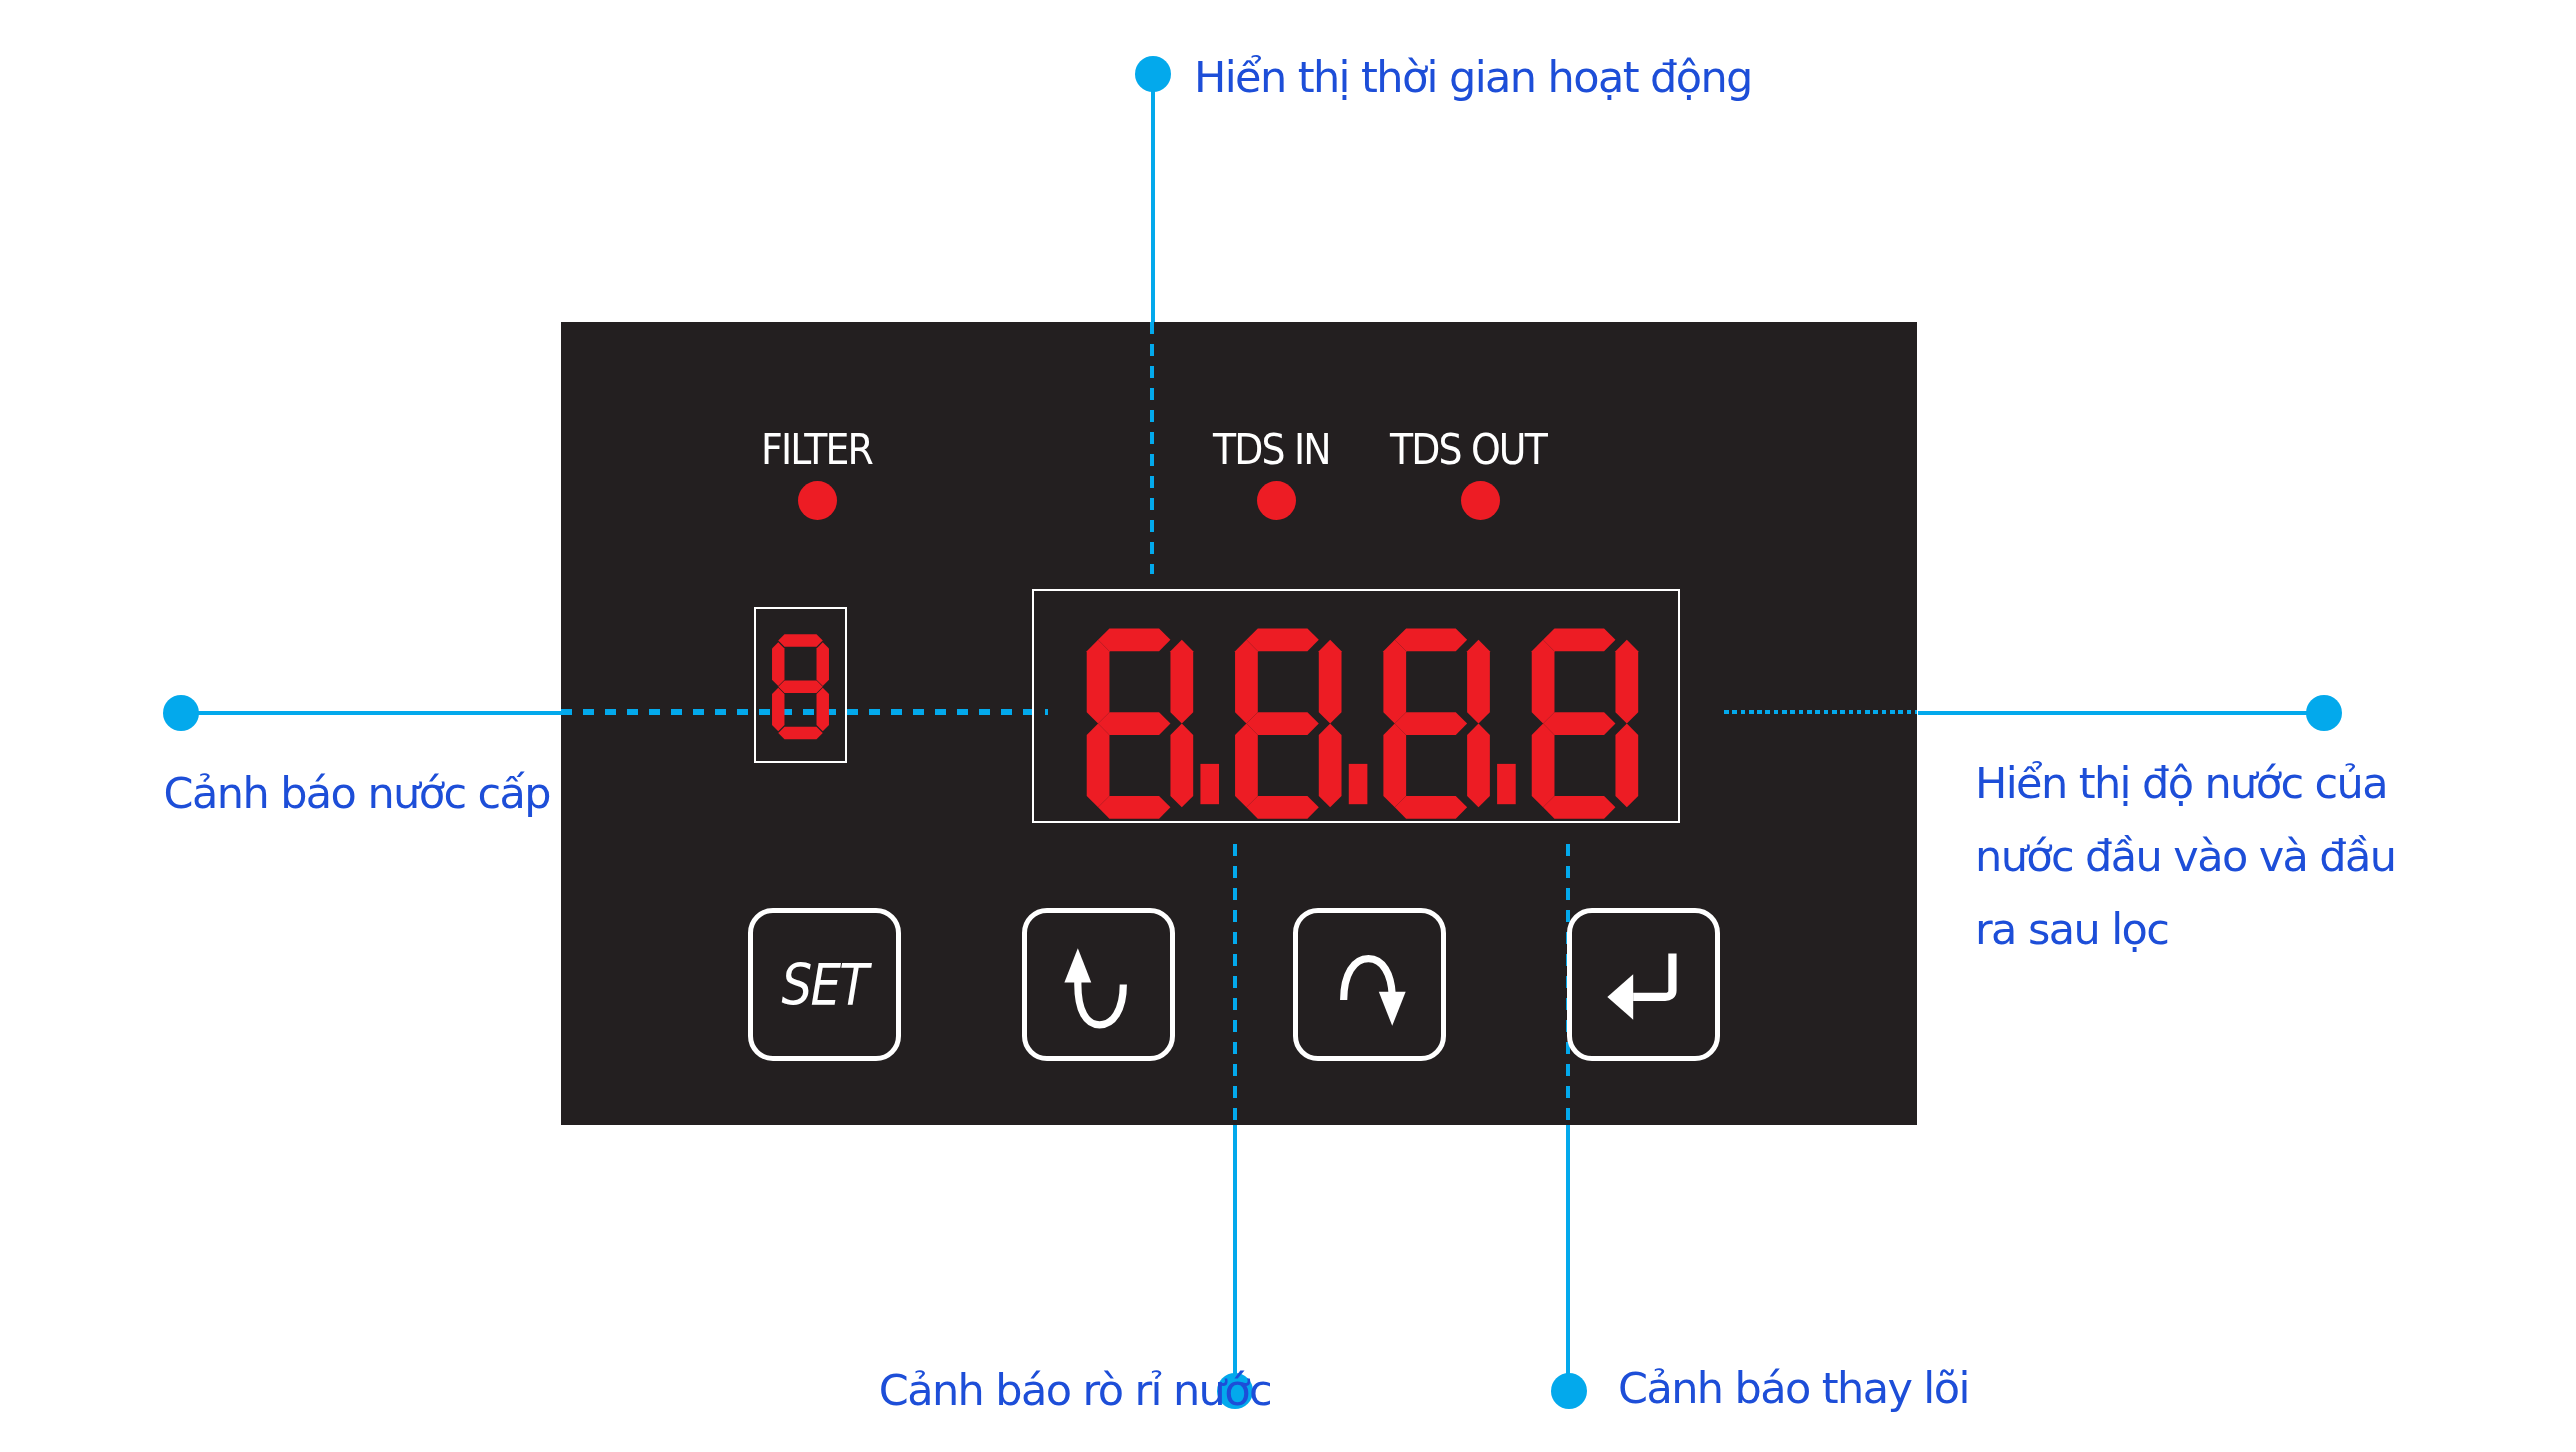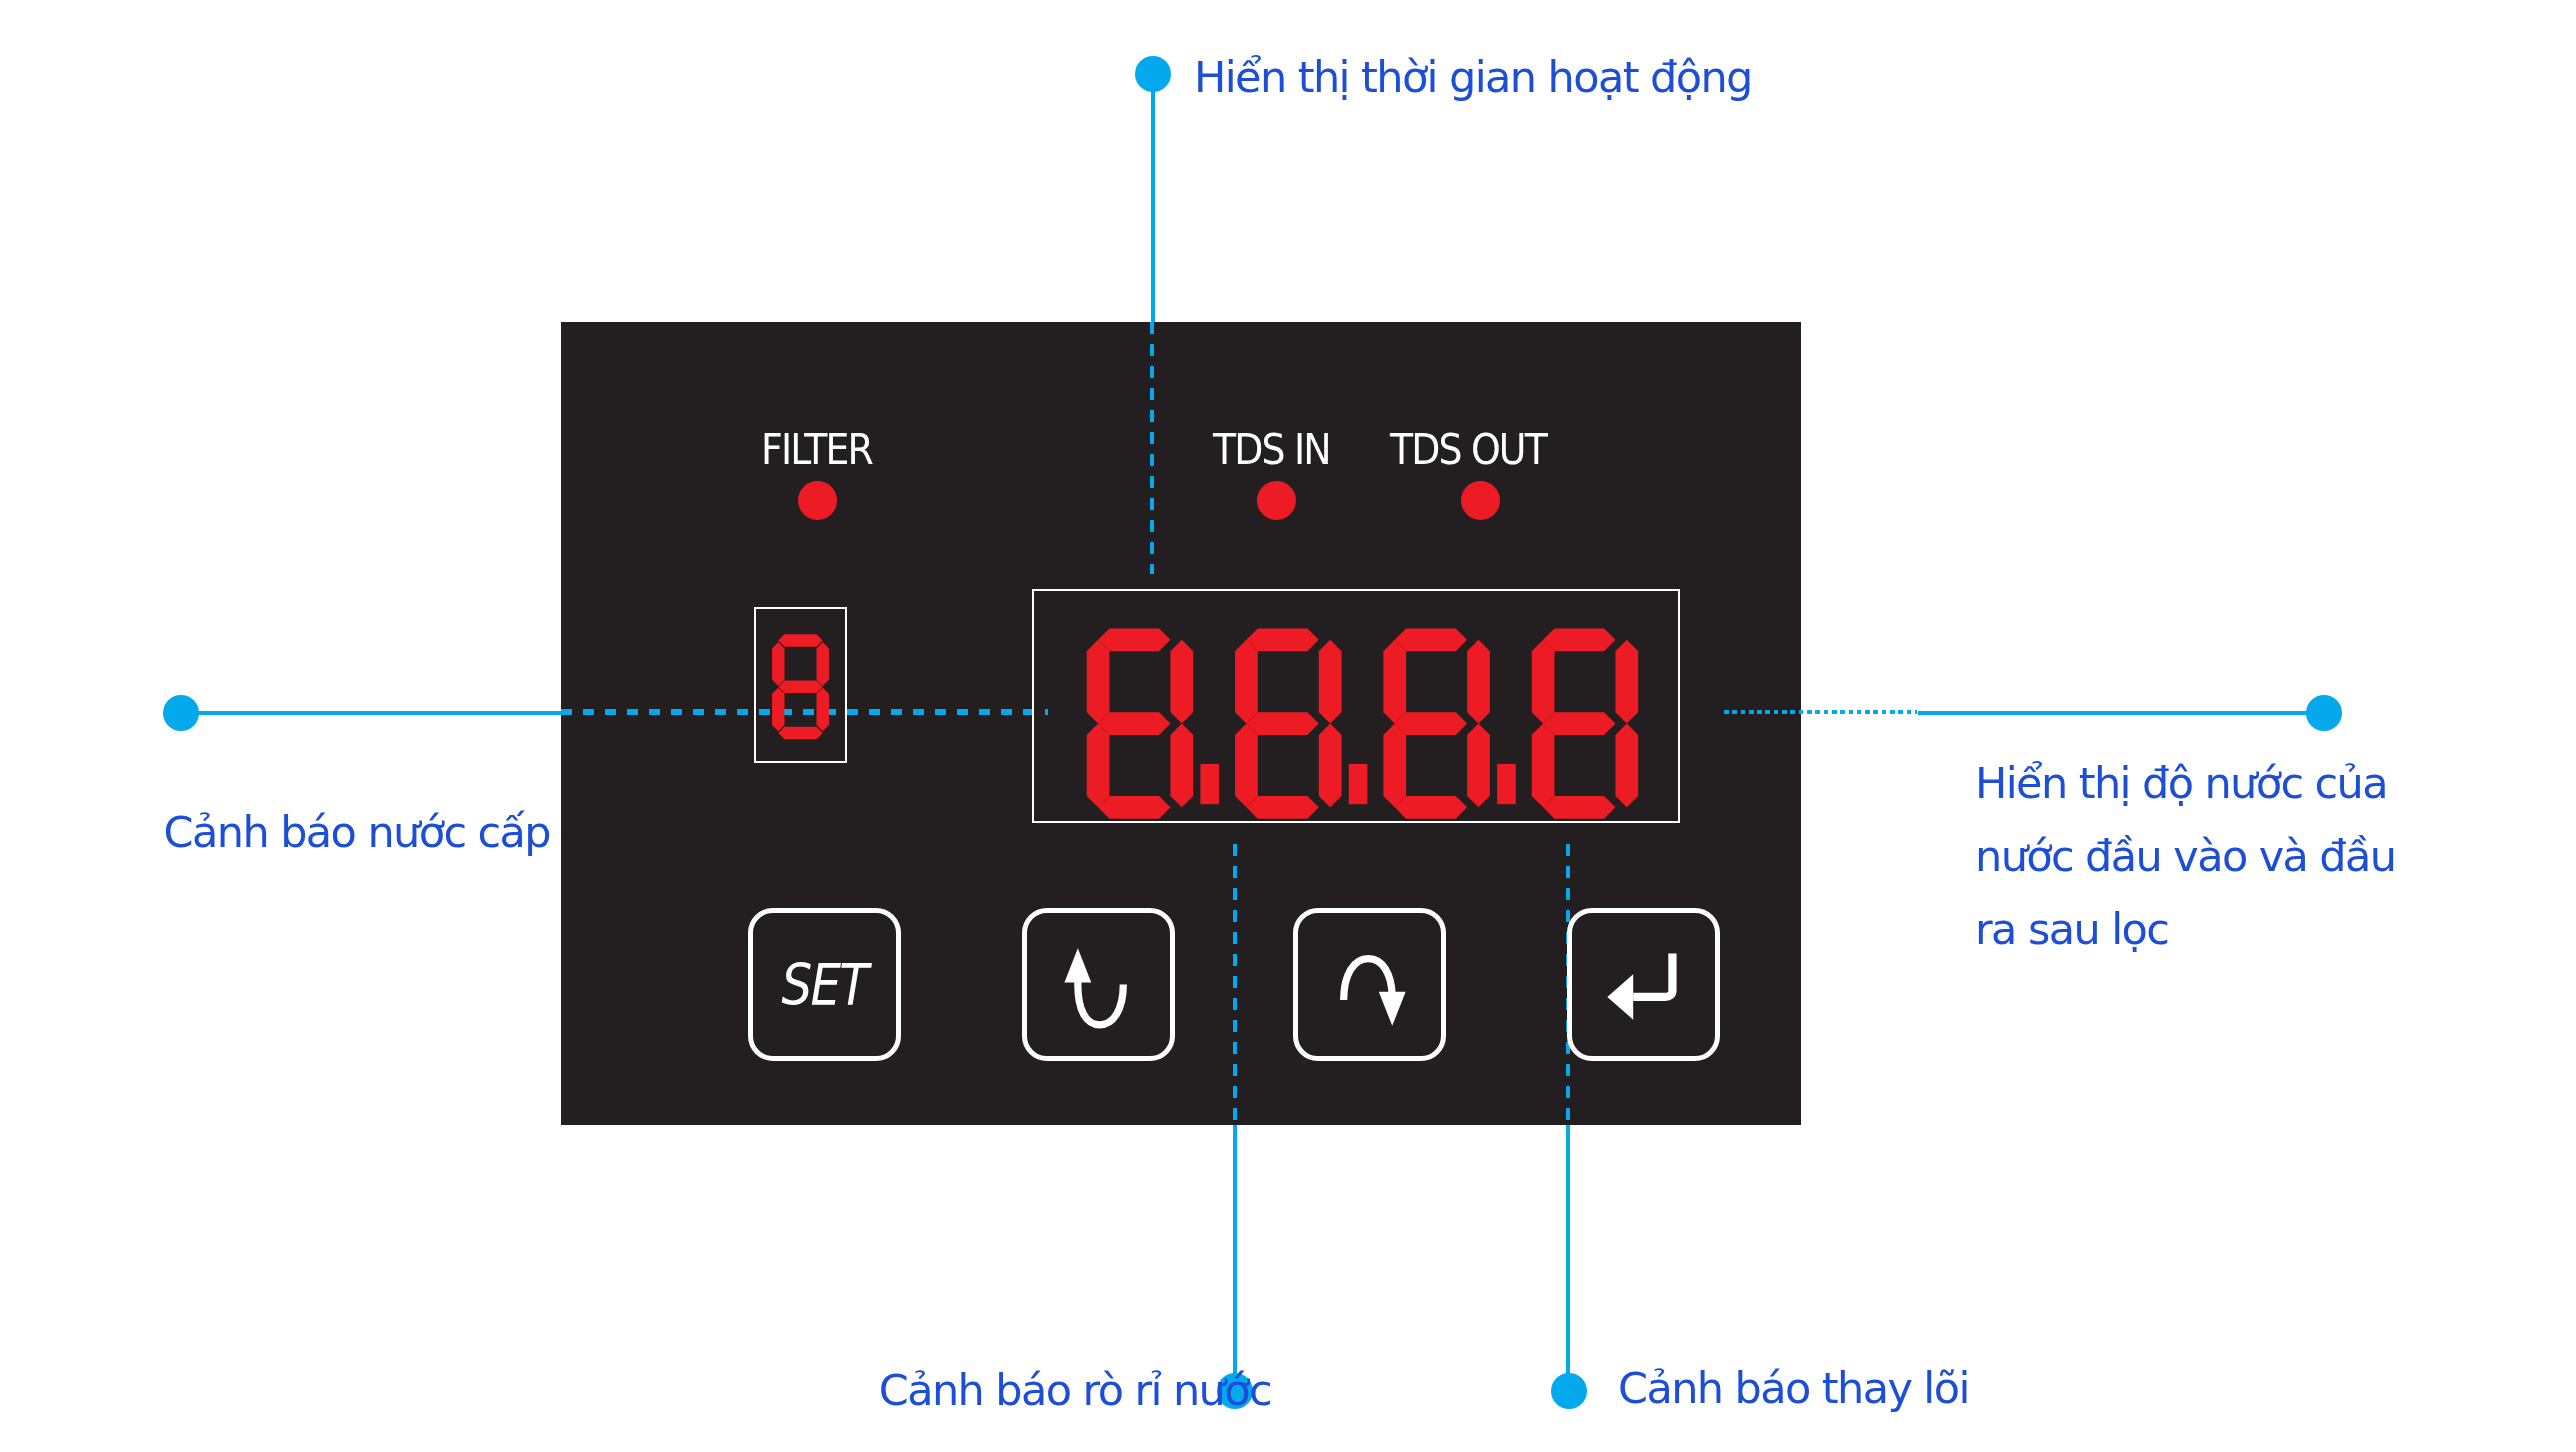--- a/index.html
+++ b/index.html
@@ -4,21 +4,21 @@
 <style>
   html, body { margin:0; padding:0; background:#ffffff; }
   body { width:2576px; height:1452px; position:relative; overflow:hidden;
          font-family:"DejaVu Sans", "Liberation Sans", sans-serif; }
   .label { position:absolute; color:#1d4ed8; font-size:43px; line-height:73px;
            font-family:"DejaVu Sans", sans-serif; letter-spacing:-1.6px; white-space:nowrap; }
   .label.right { text-align:right; }
   .dot { position:absolute; width:36px; height:36px; border-radius:50%; background:#03a9ec; }
   .hline { position:absolute; height:4.1px; background:#03a9ec; }
   .vline { position:absolute; width:4.1px; background:#03a9ec; }
-  .panel { position:absolute; left:561px; top:322px; width:1240px; height:803px; background:#231f20; }
+  .panel { position:absolute; left:561px; top:322px; width:1356px; height:803px; background:#231f20; }
   .dash-h { position:absolute; height:6.2px;
             background-image:repeating-linear-gradient(90deg,#03a9ec 0 11.4px,transparent 11.4px 22px); }
   .dot-h { position:absolute; height:4.1px;
            background-image:repeating-linear-gradient(90deg,#03a9ec 0 4.7px,transparent 4.7px 8.3px); }
   .dash-v { position:absolute; width:4.1px;
             background-image:repeating-linear-gradient(180deg,#03a9ec 0 12.4px,transparent 12.4px 22px); }
   .panel-text { position:absolute; color:#ffffff; font-size:43px; font-family:"DejaVu Sans", sans-serif;
                 letter-spacing:-2.1px; transform:scaleX(0.88); transform-origin:left top; white-space:nowrap; }
   .led { position:absolute; width:39px; height:39px; border-radius:50%; background:#ed1c24; }
   .frame { position:absolute; border:2.1px solid #ffffff; box-sizing:border-box; }
@@ -32,21 +32,21 @@
 <body>
 
 <div class="dot" style="left:1135px;top:56px;"></div>
 <div class="vline" style="left:1151px;top:72px;height:250px;"></div>
 <div class="label" style="left:1194px;top:41px;">
   <div>Hiển thị thời gian hoạt động</div>
 </div>
 
 <div class="dot" style="left:163px;top:695px;"></div>
 <div class="hline" style="left:178px;top:711px;height:4.1px;width:383px;"></div>
-<div class="label right" style="right:2026px;top:757px;margin-top:39px;">
+<div class="label right" style="right:2026px;top:757px;">
   <div>Cảnh báo nước cấp</div>
 </div>
 
 <div class="hline" style="left:1918px;top:711px;width:408px;"></div>
 <div class="dot" style="left:2306px;top:695px;"></div>
 <div class="label" style="left:1975px;top:747px;">
   <div>Hiển thị độ nước của</div>
   <div>nước đầu vào và đầu</div>
   <div>ra sau lọc</div>
 </div>

